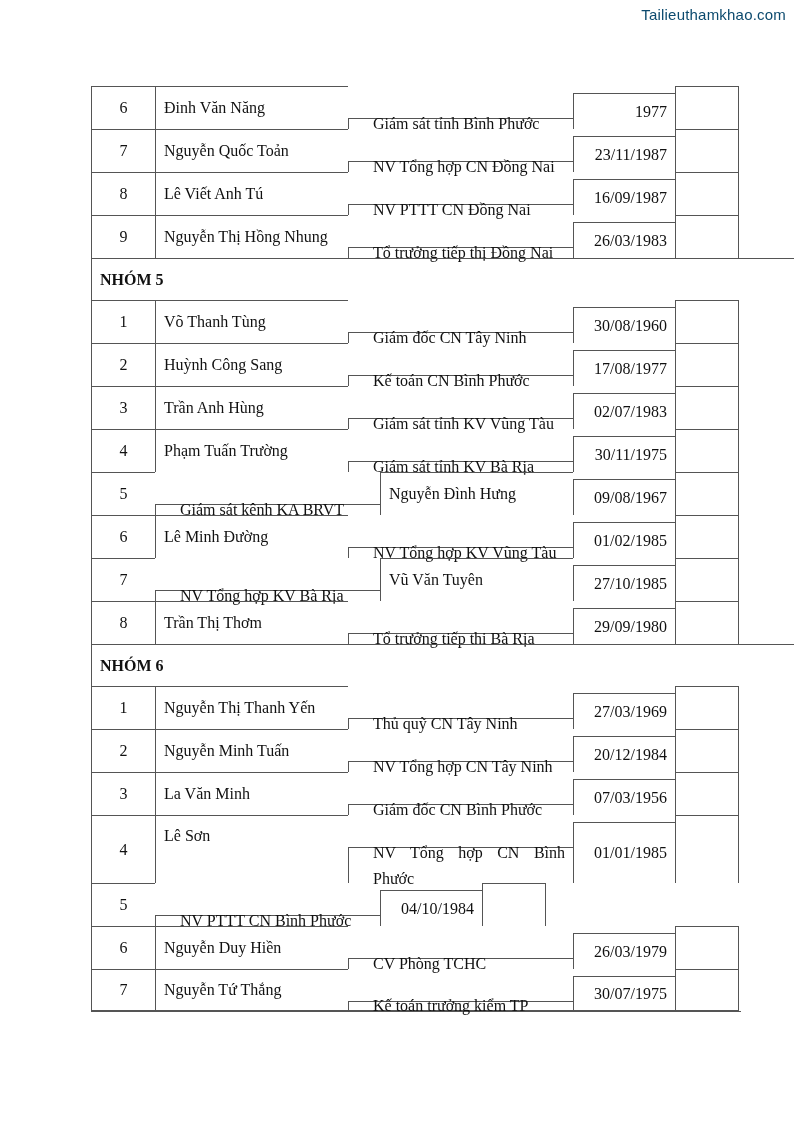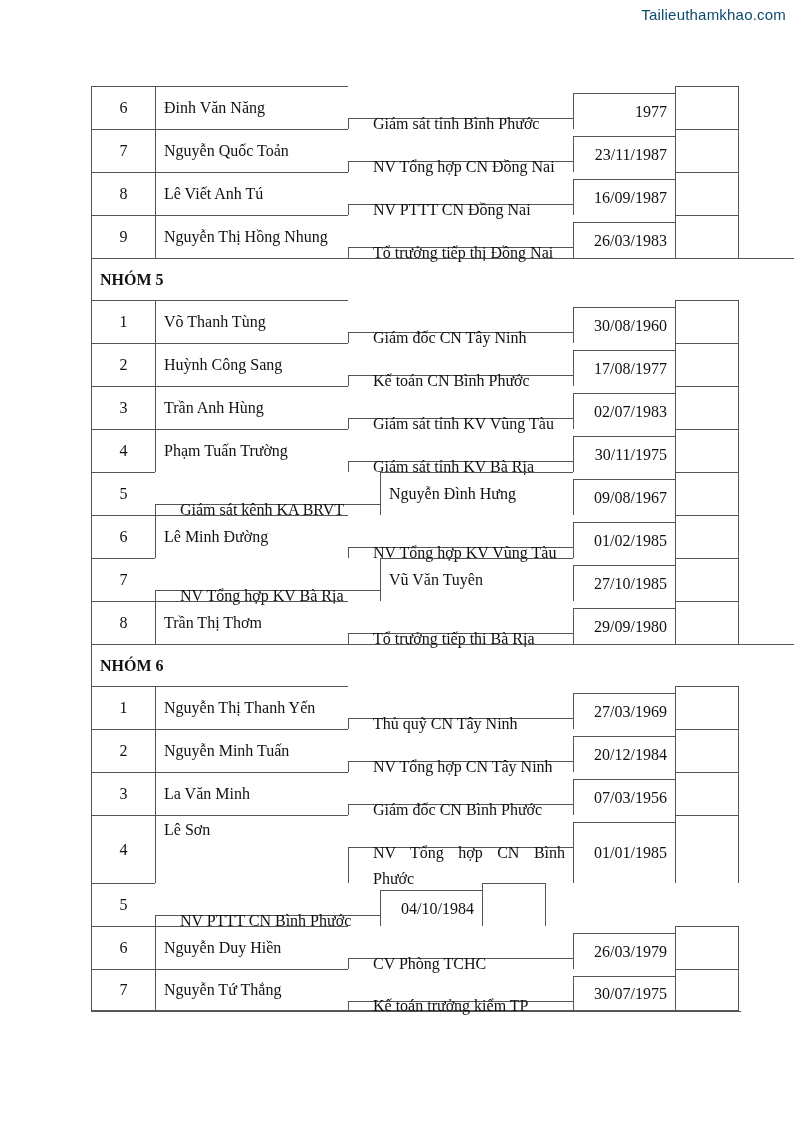--- a/index.html
+++ b/index.html
@@ -10,21 +10,21 @@
   .tbl { position:absolute; left:91px; top:86px; width:650px; }
   .row { position:relative; display:flex; height:43px; box-sizing:border-box; }
   .cell { box-sizing:border-box; border-left:1px solid #555; border-top:1px solid #555;
           font-size:16px; line-height:20px; display:flex; align-items:center; }
   .c-no { width:64px; justify-content:center; }
   .c-name { width:193px; padding-left:8px;text-align:right; }
   .c-pos { width:225px; padding-left:24px;margin-top:32px; }
   .c-dob { width:102px; justify-content:flex-end; padding-right:8px;margin-top:7px; }
   .c-note { width:64px; border-right:1px solid #555; }
   .row.tall { height:68px; }
-  .row.tall .c-name { align-items:flex-start; padding-top:4px; }
+  .row.tall .c-name { align-items:flex-start; padding-top:10px; }
   .row.tall .c-pos { text-align:justify; text-align-last:left; padding-right:8px; line-height:26px; }
   .group { height:42px; box-sizing:border-box; border:1px solid #555; border-bottom:none;
            width:759px; font-weight:bold; font-size:16px; display:flex; align-items:center;
            padding-left:8px; }
   .group-wrap { position:relative; }
   .group-wrap .group { border-right:2px solid #999; }
   .last { border-bottom:1px solid #555; }
   .row.last .cell { border-bottom:1px solid #555; }
 </style>
 </head>

